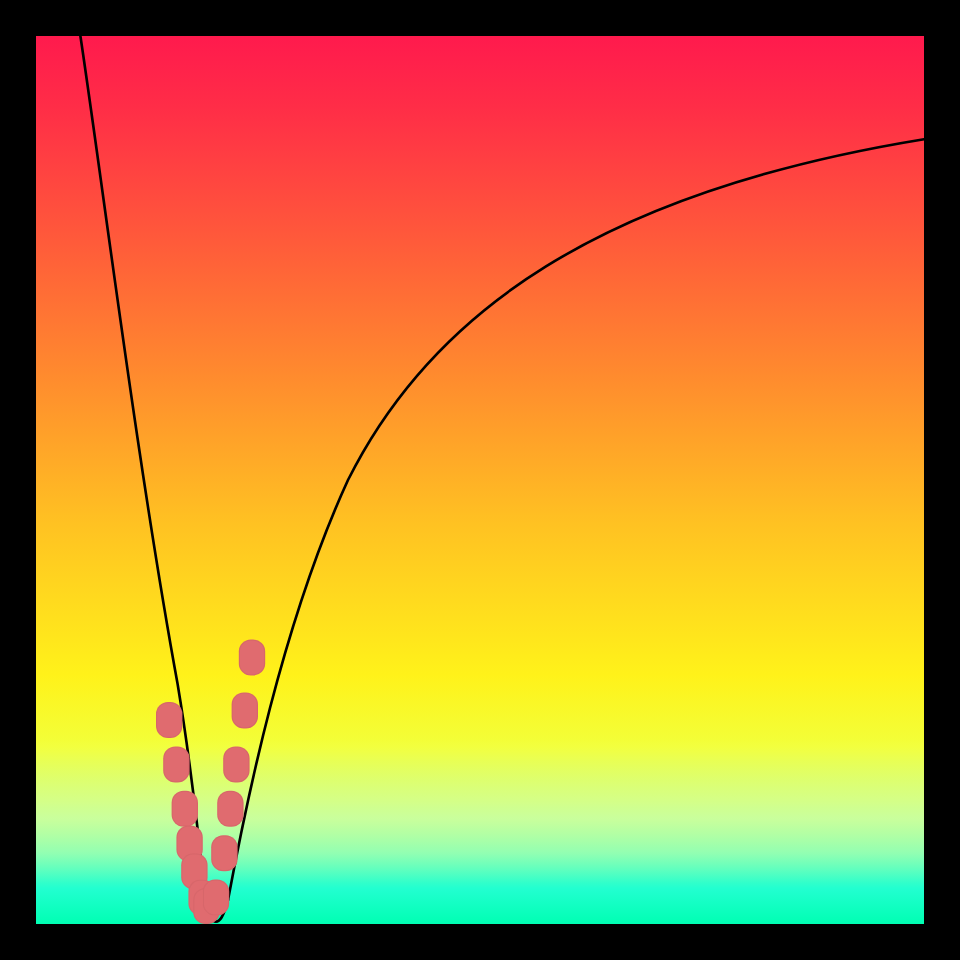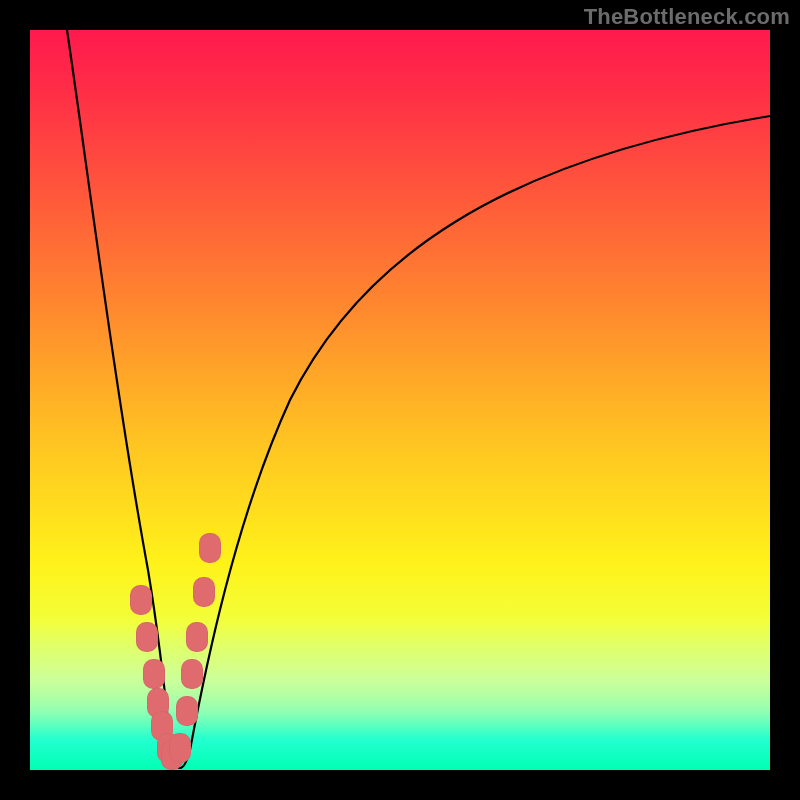--- a/index.html
+++ b/index.html
@@ -116,14 +116,13 @@
         <div class="marker" style="left: 142.08px; top: 725.2px;"></div>
         <div class="marker" style="left: 150.22px; top: 717.8px;"></div>
         <div class="marker" style="left: 156.88px; top: 680.8px;"></div>
         <div class="marker" style="left: 162.06px; top: 643.8px;"></div>
         <div class="marker" style="left: 167.24px; top: 606.8px;"></div>
         <div class="marker" style="left: 173.9px; top: 562.4px;"></div>
         <div class="marker" style="left: 179.82px; top: 518px;"></div>
       </div>
   </div>
 
-  <div class="watermark">TheBottleneck.com</div>
 </div>
 
 </body></html>

